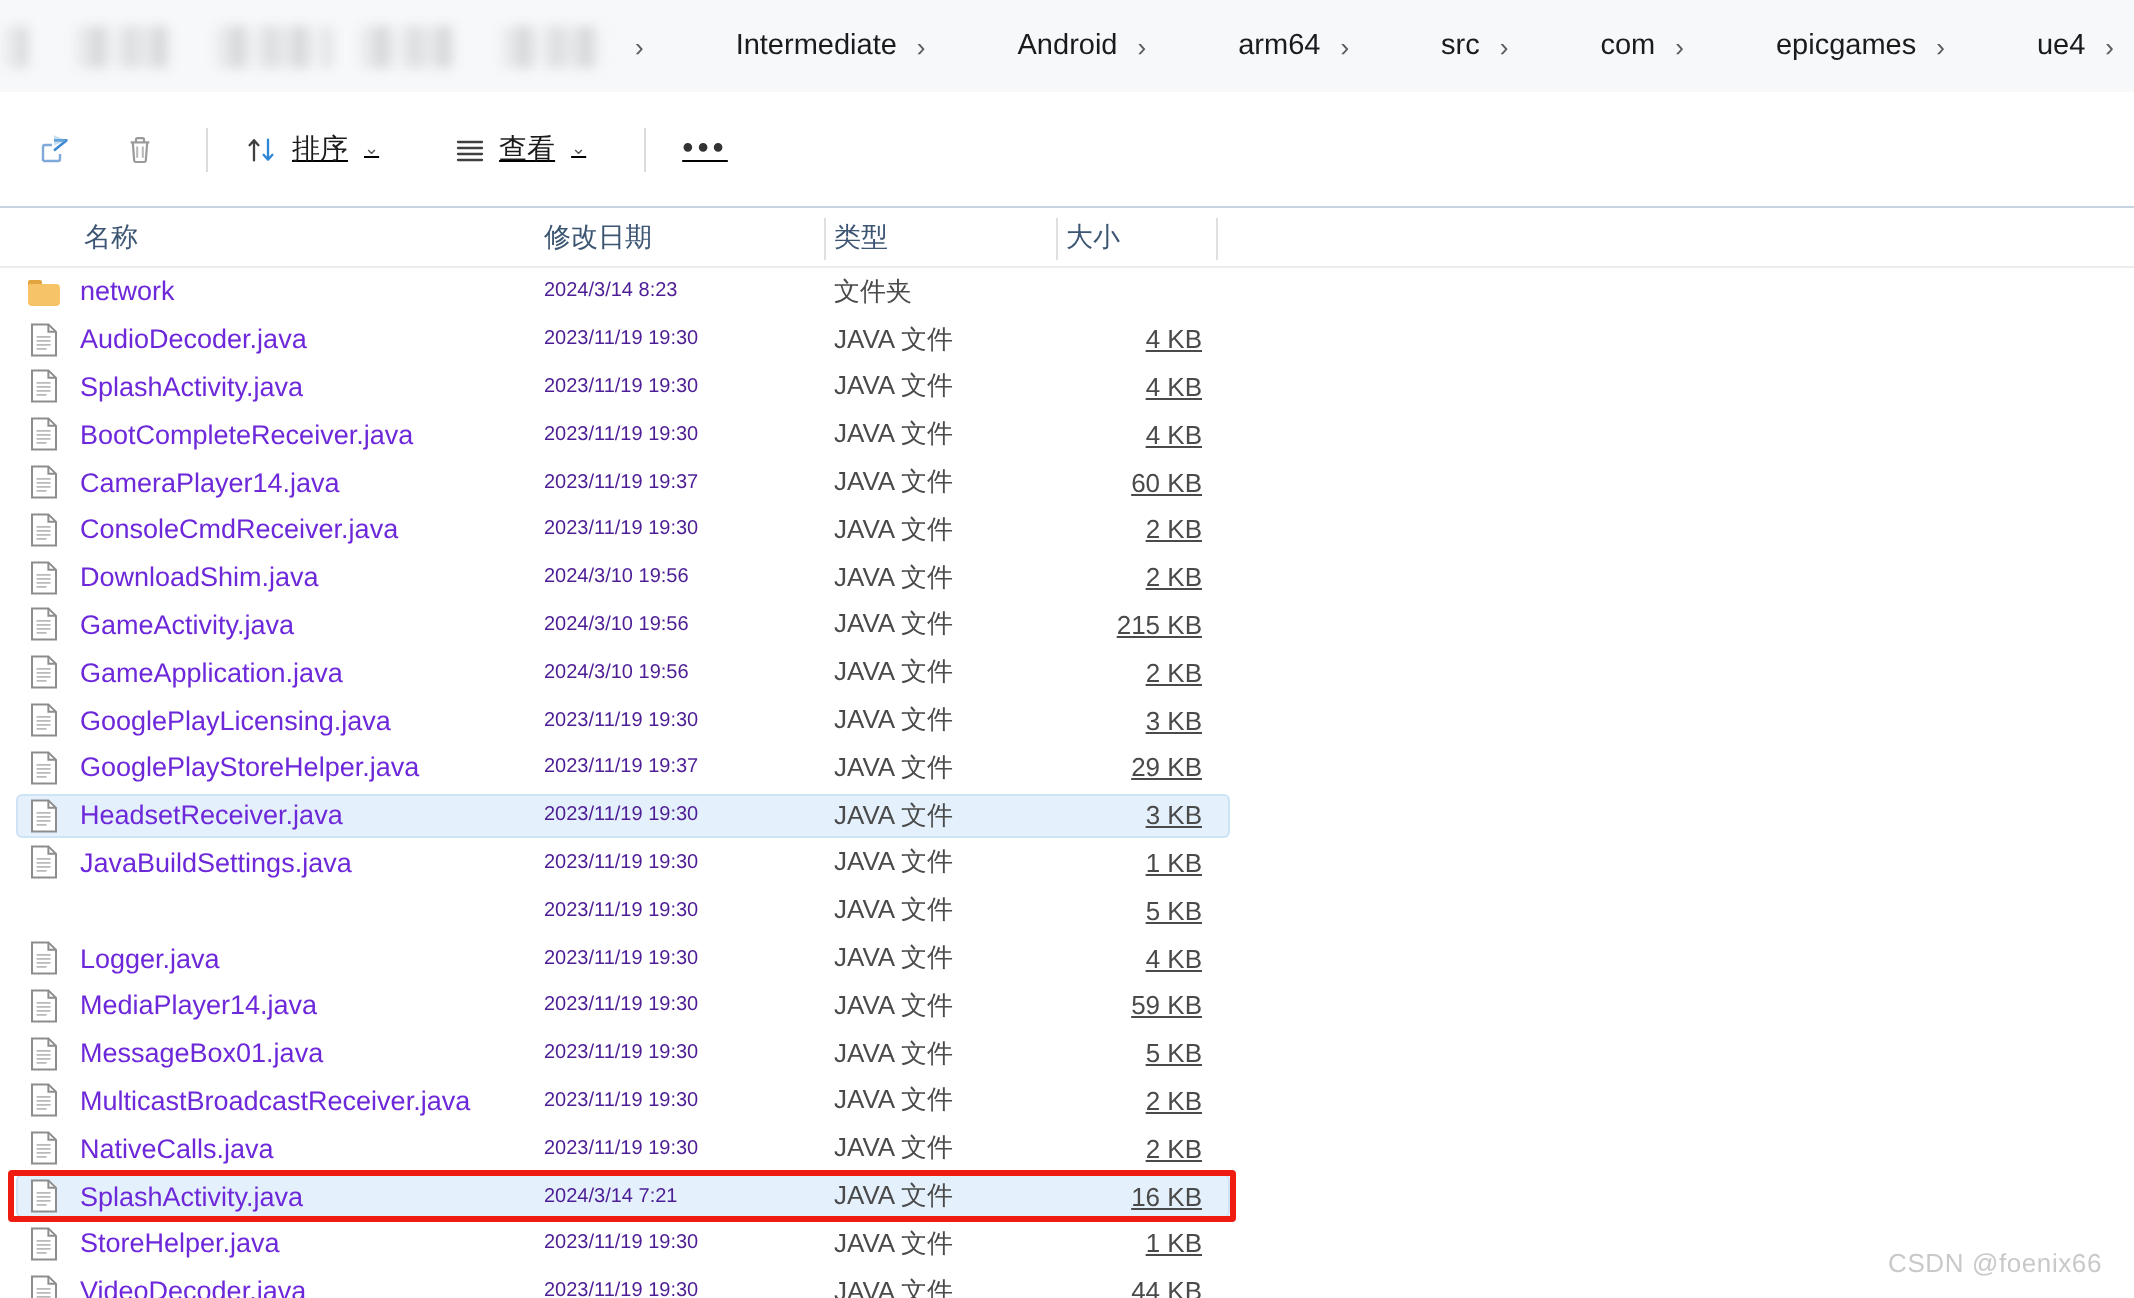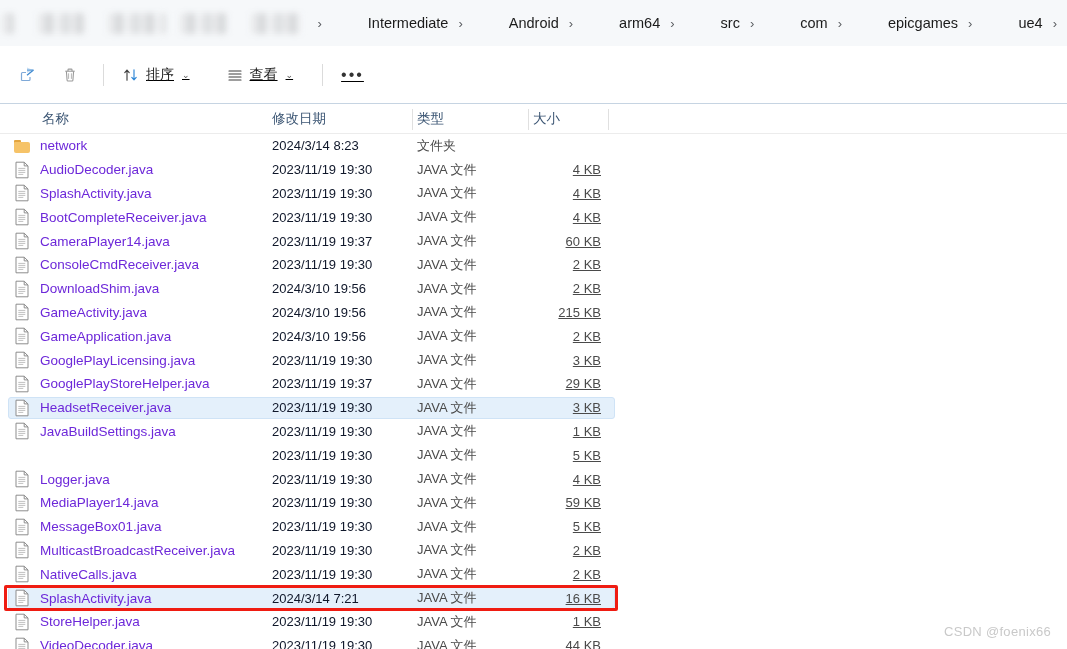--- a/index.html
+++ b/index.html
@@ -105,21 +105,21 @@
   }
   .row-hl {
     position: absolute; left: 8px; top: 1px;
     width: 607px; height: 22px;
     border-radius: 3px;
     background: #e4f0fb;
     border: 1px solid #cfe3f6;
   }
   .cell { position: absolute; display: flex; align-items: center; white-space: nowrap; }
   .c-name { left: 14px; font-size: 13.5px; color: #6d28d9; }
-  .c-date { left: 272px; font-size: 13px; color: #0f172a; }
+  .c-date { left: 272px; font-size: 10px; color: #4c1d95; }
   .c-type { left: 417px; font-size: 13px; color: #4a4a4a; }
   .c-size { left: 533px; width: 68px; justify-content: flex-end;
             font-size: 13px; color: #4a4a4a; text-decoration: underline; }
 
   .ic { width: 17px; height: 18px; margin-right: 9px; flex: none; position: relative; }
 
   
   .ic-folder::before {
     content: ""; position: absolute; left: 0; top: 3px;
     width: 7px; height: 3px; background: #e3a53f;

